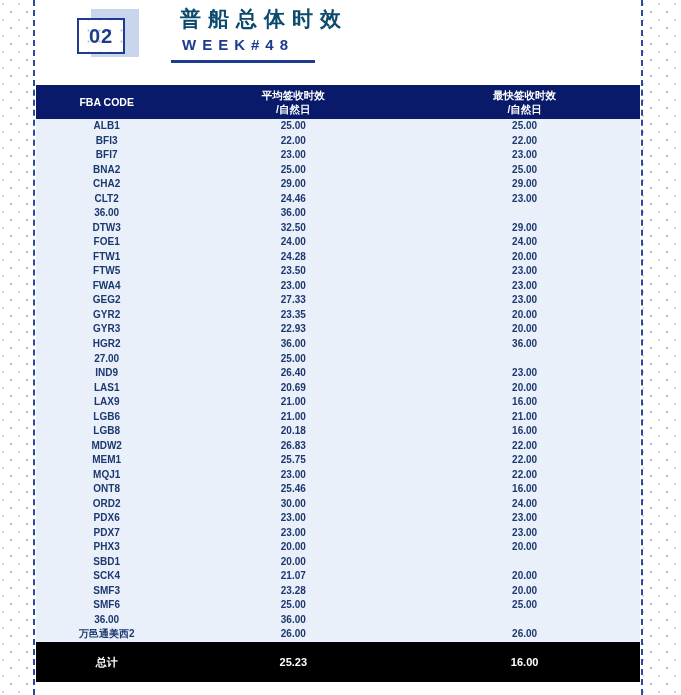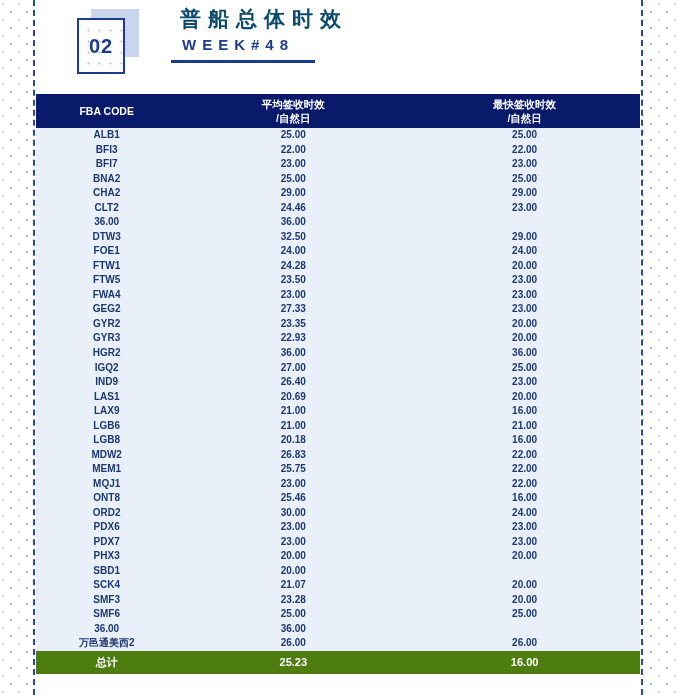--- a/index.html
+++ b/index.html
@@ -20,21 +20,21 @@
     border-left:2px dashed #2b4a9c;
     border-right:2px dashed #2b4a9c;
   }
   
   .header-area { position:relative; height:81px; }
   .badge-shadow {
     position:absolute; left:56px; top:9px; width:48px; height:48px;
     background:#c9d5ec;
   }
   .badge-box {
-    position:absolute; left:42px; top:18px; width:48px; height:56px;
+    position:absolute; left:42px; top:18px; width:48px; height:36px;
     background-color:#ffffff;
     background-image:radial-gradient(circle,#b9c7dd 0.9px,rgba(0,0,0,0) 1.2px);
     background-size:11px 11px; background-position:4px 5px;
     border:2px solid #1d3c8e;
     display:flex; align-items:center; justify-content:center;
     font-size:20px; font-weight:bold; color:#1d3c8e; letter-spacing:1px;
   }
   .title-cn {
     position:absolute; left:145px; top:5px;
     font-size:21px; font-weight:bold; color:#0c4a6e; letter-spacing:7px;
@@ -43,38 +43,38 @@
   .title-week {
     position:absolute; left:147px; top:36px;
     font-size:15px; font-weight:bold; color:#1d3c8e; letter-spacing:6px;
     white-space:nowrap;
   }
   .title-underline {
     position:absolute; left:136px; top:60px; width:144px; height:2.5px;
     background:#1d3c8e;
   }
   
-  .tbl { margin:13px 1px; }
+  .tbl { margin:4px 1px; }
   .grid-row {
     display:grid;
     grid-template-columns:23.4% 38.4% 38.2%;
     text-align:center;
   }
   .thead {
     background:#0a1a6b; color:#ffffff; height:34px;
     align-items:center; justify-items:center;
     font-size:10.5px; font-weight:bold; line-height:13px;
   }
   .tbody { background:#e9f0f9; }
   .tbody .grid-row {
     height:14.53px; align-items:center;
     font-size:10px; font-weight:bold; color:#1c3870;
   }
   .tfoot {
-    background:#4d7c0f; color:#ffffff; height:23px;
+    background:#000000; color:#ffffff; height:40px;
     align-items:center; font-size:11px; font-weight:bold;
   }
   .cell { line-height:14px; }
 </style>
 </head>
 <body>
 
 <div class="content">
 
   <div class="header-area">
@@ -177,21 +177,20 @@
           <div class="cell">GYR3</div>
           <div class="cell">22.93</div>
           <div class="cell">20.00</div>
         </div>
         <div class="grid-row">
           <div class="cell">HGR2</div>
           <div class="cell">36.00</div>
           <div class="cell">36.00</div>
         </div>
         <div class="grid-row">
-          <div class="cell">IGQ2</div>
           <div class="cell">27.00</div>
           <div class="cell">25.00</div>
         </div>
         <div class="grid-row">
           <div class="cell">IND9</div>
           <div class="cell">26.40</div>
           <div class="cell">23.00</div>
         </div>
         <div class="grid-row">
           <div class="cell">LAS1</div>

